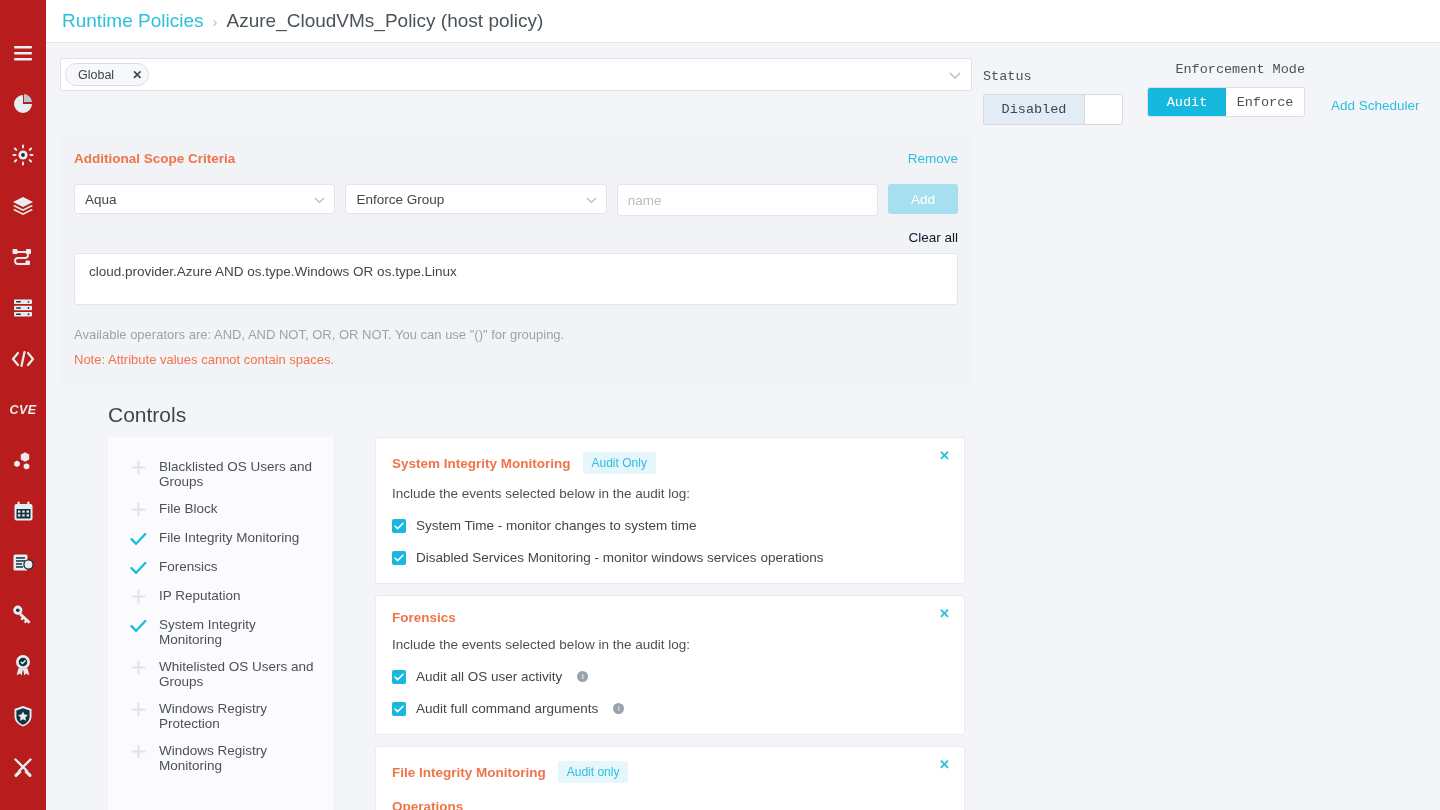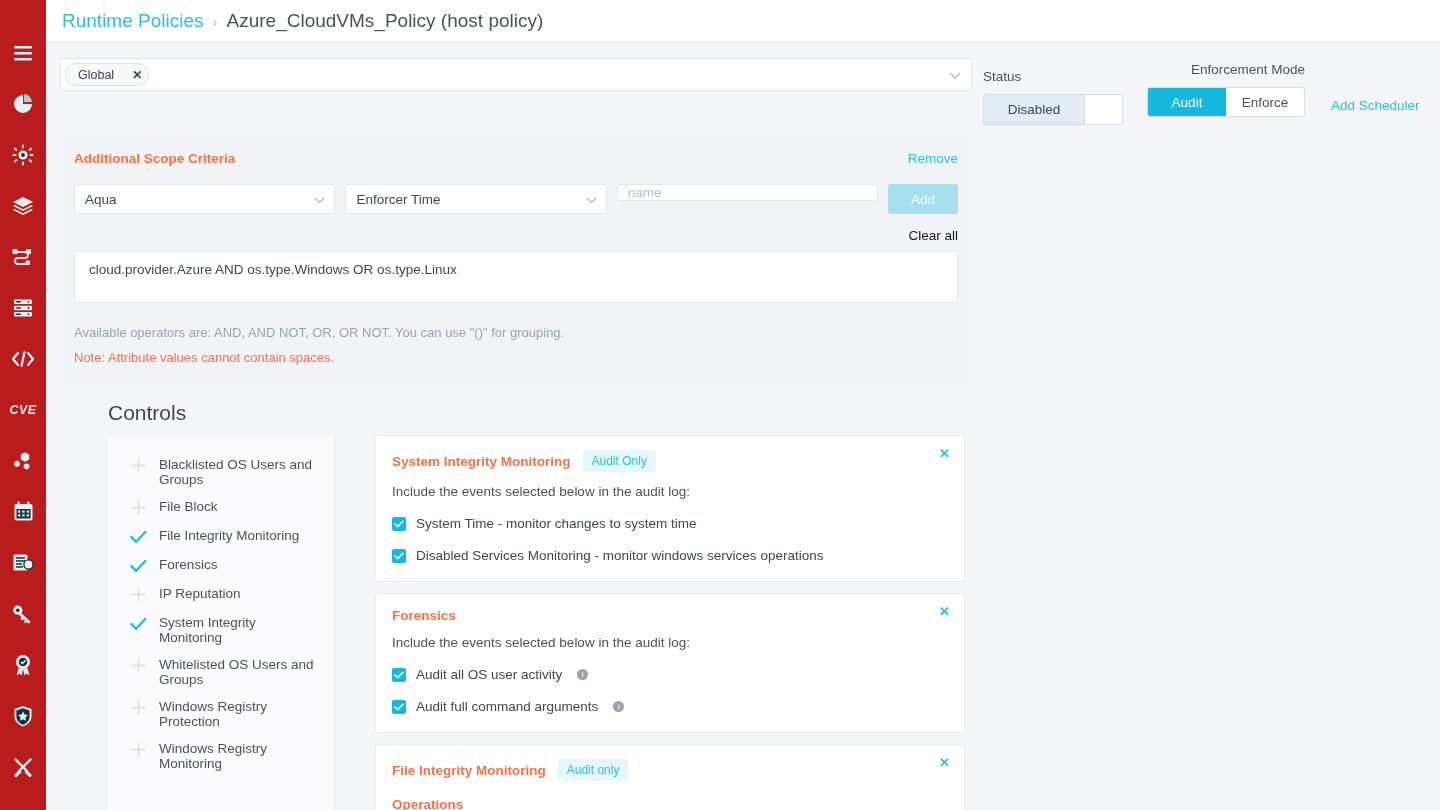--- a/index.html
+++ b/index.html
@@ -73,21 +73,21 @@
   .ms-caret {
     position: absolute; right: 10px; top: 50%; transform: translateY(-50%);
     color: #b0b7bf;
   }
 
   
   .right-ctrls {
     display: flex; align-items: flex-start;
     margin-left: 11px; padding-top: 0px;
   }
-  .ctrl-block { display: flex; flex-direction: column; }
+  .ctrl-block { display: flex; flex-direction: column; font-family: Liberation Mono, monospace; }
   .ctrl-label { font-size: 13.5px; color: #4a5259; margin-bottom: 10px; }
   .status-block { margin-top: 11px; }
   .enf-block { margin-top: 4px; text-align: right; }
   .toggle {
     display: flex; width: 140px; height: 31px;
     border: 1px solid #d7dbe0;
     border-radius: 2px; overflow: hidden; cursor: pointer;
   }
   .toggle-lbl {
     flex: 1; background: #e2ecf5; color: #3f474e;
@@ -123,21 +123,21 @@
   .crit-controls { display: flex; gap: 10px; margin-top: 18px; }
   .sel {
     height: 30px; background: #fff; border: 1px solid #e2e5ea; border-radius: 3px;
     display: flex; align-items: center; padding: 0 10px;
     font-size: 13.5px; color: #3f474e; position: relative;
   }
   .sel .caret { position: absolute; right: 9px; color: #b0b7bf; }
   .sel-1 { width: 262px; }
   .sel-2 { width: 262px; }
   .inp-name {
-    width: 262px; height: 17px; background: #fff;
+    width: 262px; height: 32px; background: #fff;
     border: 1px solid #e2e5ea; border-radius: 3px;
     display: flex; align-items: center; padding: 0 10px;
     font-size: 13.5px; color: #b7bdc4;
   }
   .btn-add {
     width: 70px; height: 30px; border-radius: 3px;
     background: #a5dff0; color: #ffffff; font-size: 13.5px;
     display: flex; align-items: center; justify-content: center; cursor: pointer;
   }
   .clear-all {
@@ -437,21 +437,21 @@
       <div class="crit-controls">
         <div class="sel sel-1">
           <span>Aqua</span>
           <span class="caret">
             <svg width="11" height="7" viewBox="0 0 11 7">
                 <path d="M1 1l4.5 4.5L10 1" stroke="#b0b7bf" stroke-width="1.2" fill="none"></path>
               </svg>
           </span>
         </div>
         <div class="sel sel-2">
-          <span>Enforcer Time</span>
+          <span>Enforce Group</span>
           <span class="caret">
             <svg width="11" height="7" viewBox="0 0 11 7">
                 <path d="M1 1l4.5 4.5L10 1" stroke="#b0b7bf" stroke-width="1.2" fill="none"></path>
               </svg>
           </span>
         </div>
         <div class="inp-name">
           <span>name</span>
         </div>
         <div class="btn-add">Add</div>

